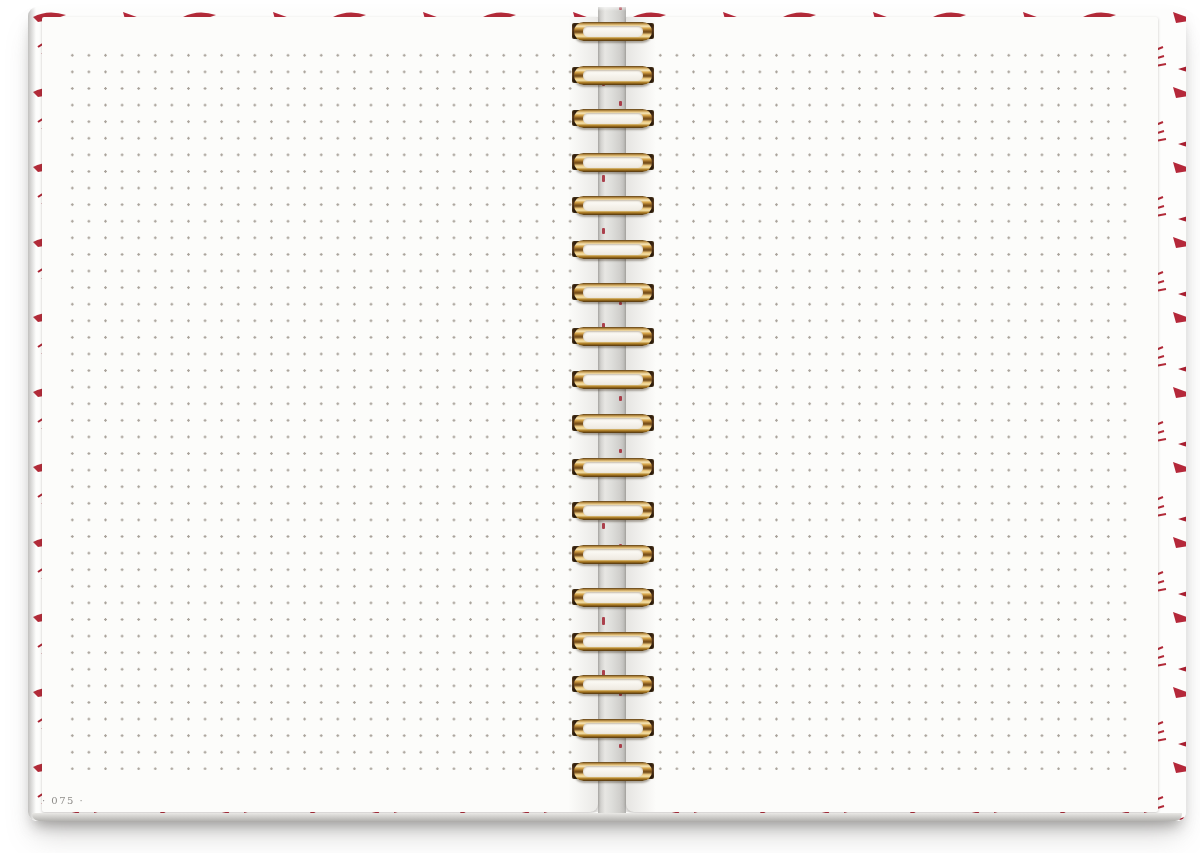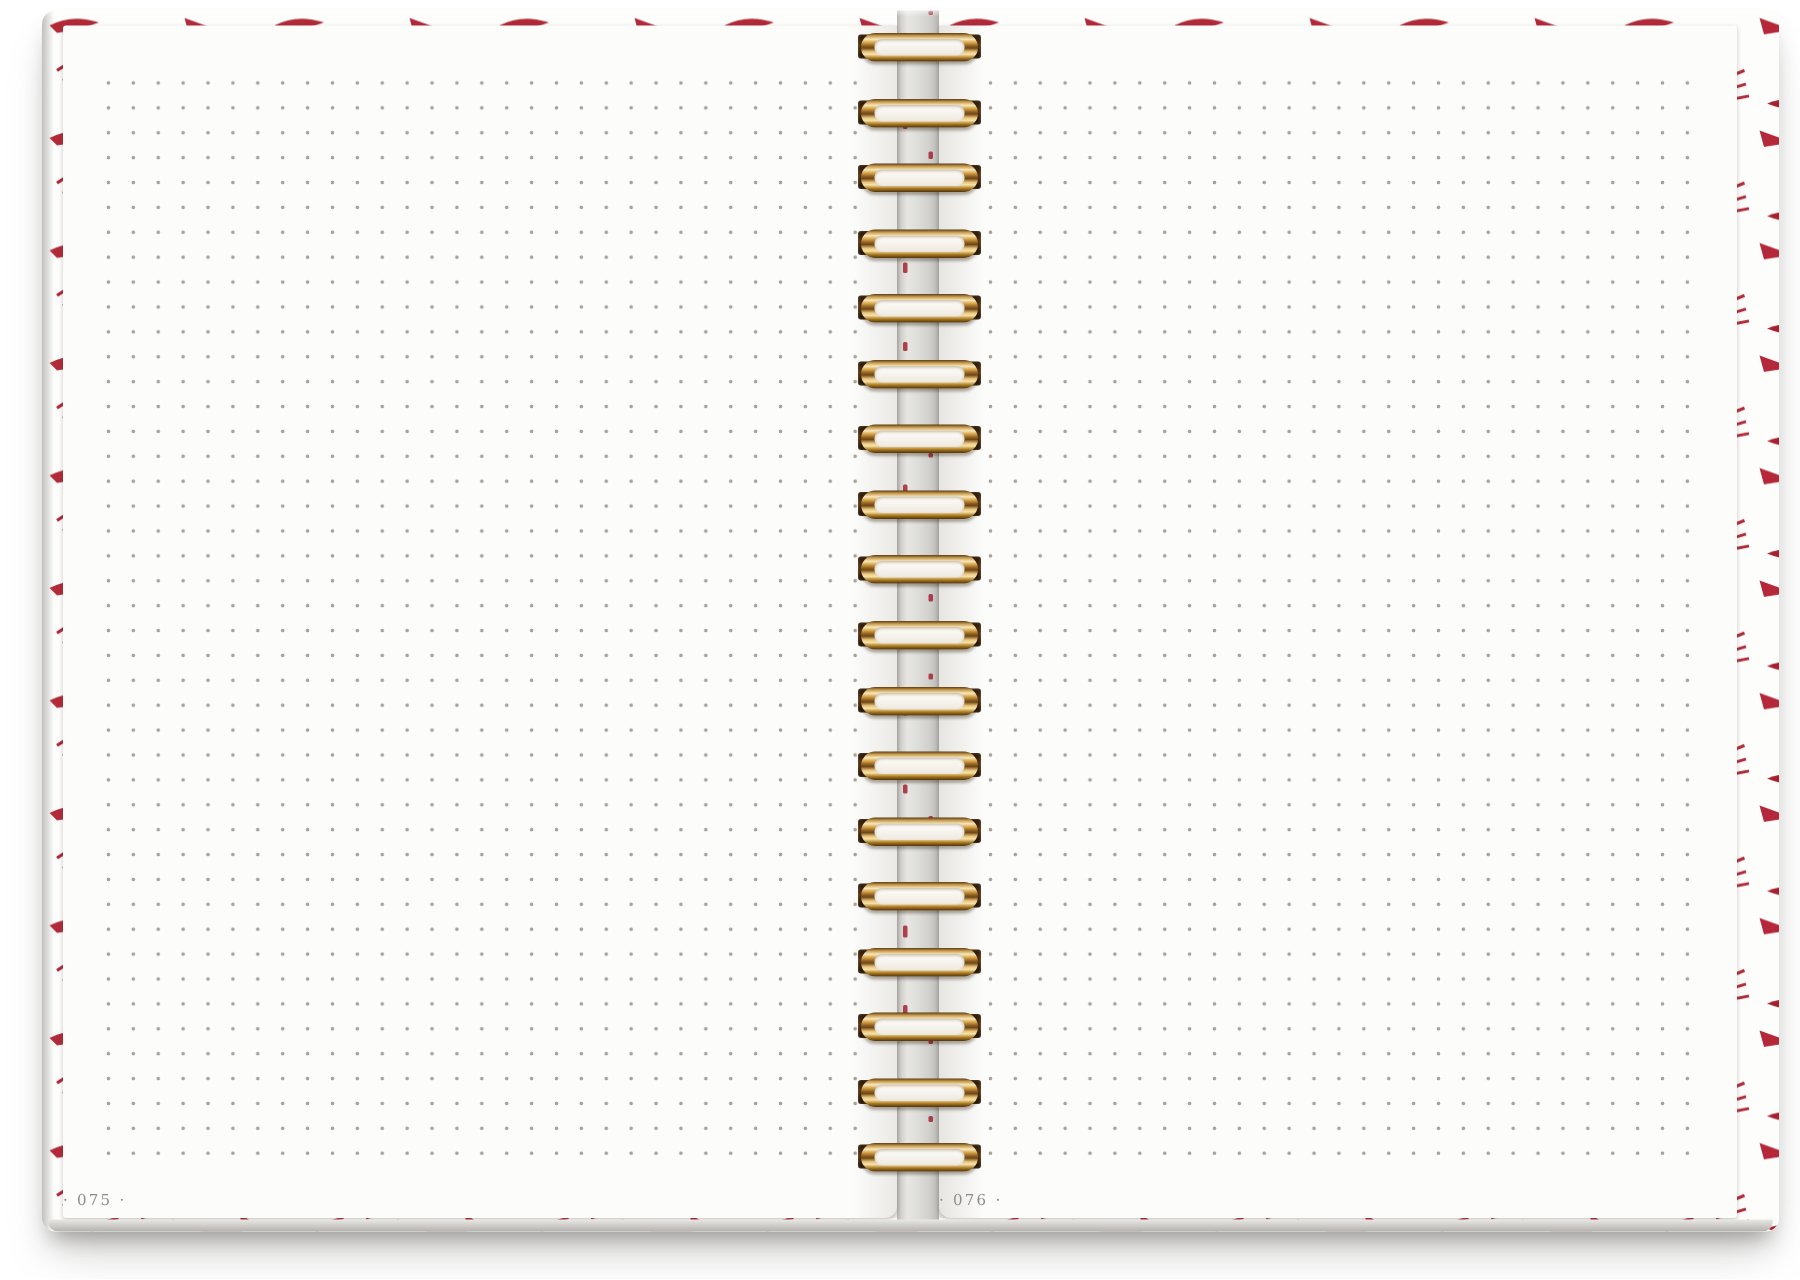--- a/index.html
+++ b/index.html
@@ -97,21 +97,20 @@
     <div class="left-edge-shade"></div>
     <div class="top-edge-shade"></div>
 
     <div class="page page-left">
       <div class="dots"></div>
       <div class="page-number">· 075 ·</div>
     </div>
 
     <div class="page page-right">
       <div class="dots"></div>
-      <div class="page-number">· 076 ·</div>
     </div>
 
     <div class="binding">
         <div class="coil" style="top: 15px;">
           <span class="hole hl"></span>
           <span class="hole hr"></span>
           <span class="wire"></span>
           <span class="wire-core"></span>
         </div>
         <div class="coil" style="top: 58.55px;">

